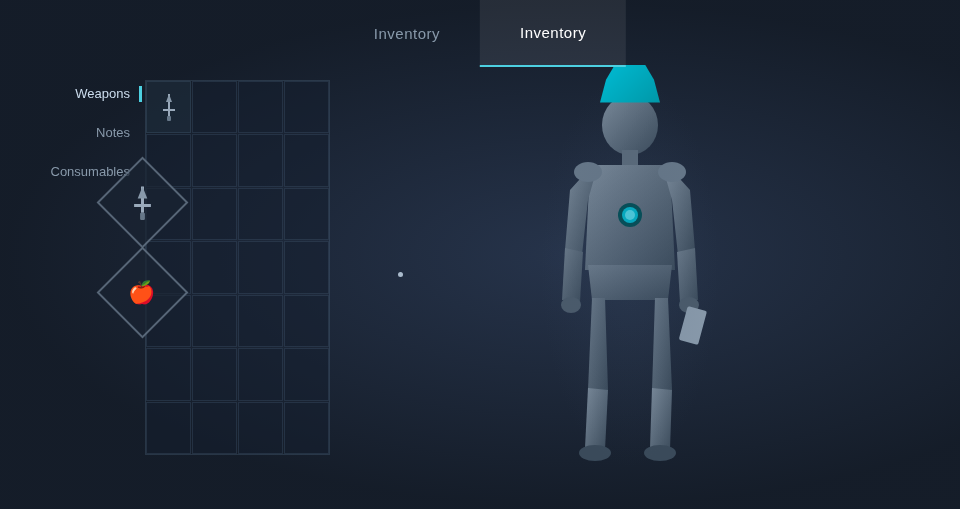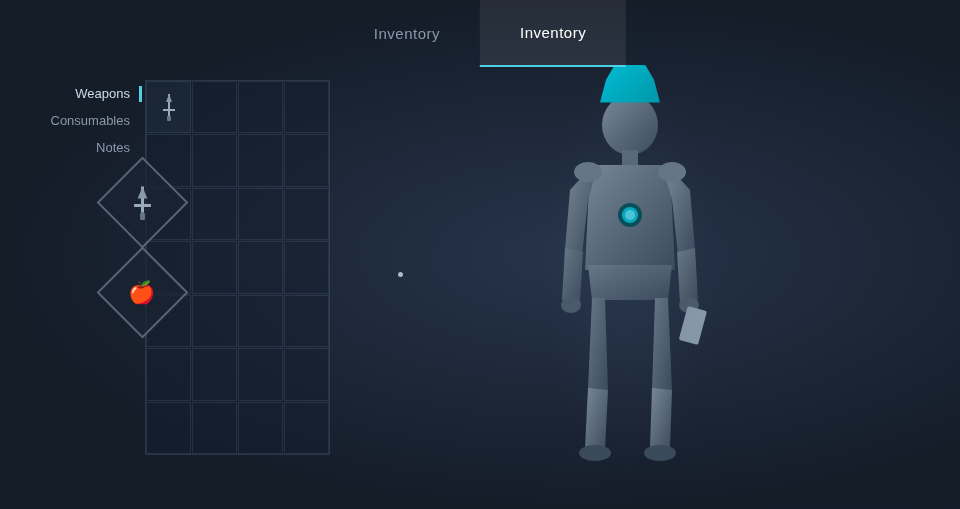--- a/index.html
+++ b/index.html
@@ -59,21 +59,21 @@
       height: 380px;
     }
 
     .category-list {
       position: absolute;
       left: 0;
       top: 0;
       width: 120px;
       display: flex;
       flex-direction: column;
-      gap: 0;
+      gap: 12px;
     }
 
     .category-item {
       padding: 6px 10px;
       font-size: 13px;
       color: #8899aa;
       text-align: right;
       cursor: pointer;
       position: relative;
     }
@@ -209,22 +209,22 @@
 
   <div class="tab-bar">
     <button class="tab">Inventory</button>
     <button class="tab active">Inventory</button>
   </div>
 
   <div class="inventory-panel">
 
     <div class="category-list">
       <div class="category-item active">Weapons</div>
+      <div class="category-item">Notes</div>
       <div class="category-item">Consumables</div>
-      <div class="category-item">Notes</div>
     </div>
 
     <div class="inventory-grid">
 
       <div class="grid-cell has-item">
         <div class="sword-icon">
           <svg width="24" height="30" viewBox="0 0 24 30">
             <line x1="12" y1="2" x2="12" y2="24" stroke="#9aaabb" stroke-width="2"></line>
             <line x1="6" y1="18" x2="18" y2="18" stroke="#9aaabb" stroke-width="2"></line>
             <polygon points="12,2 9,10 15,10" fill="#8899aa"></polygon>

